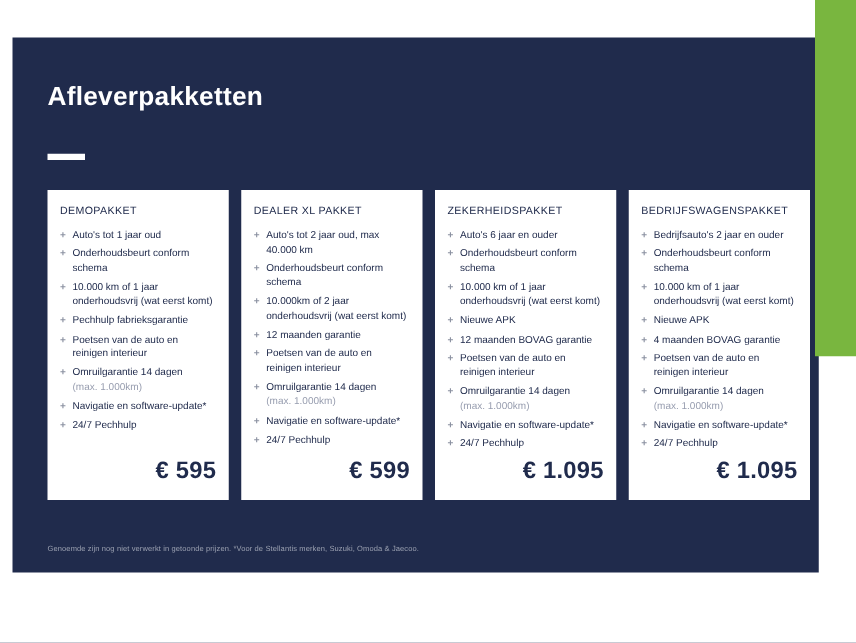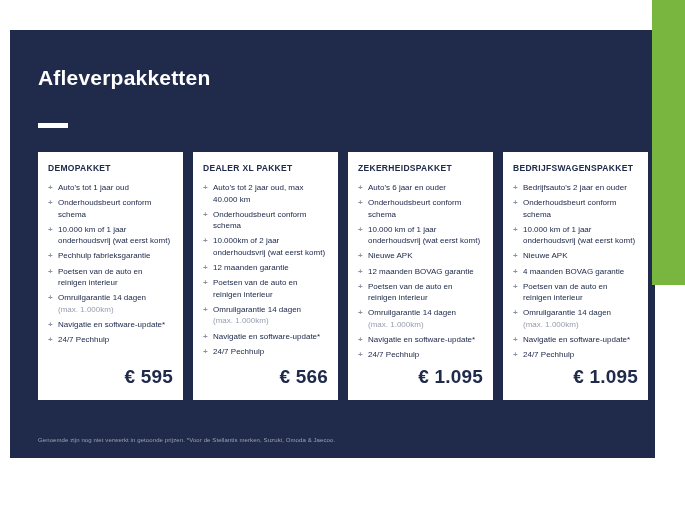--- a/index.html
+++ b/index.html
@@ -27,21 +27,21 @@
   }
   .packages-row {
     position:absolute; left:28px; top:122px; width:610px; height:248px;
     display:flex; gap:10px;
   }
   .card {
     flex:1; background:#ffffff; padding:11px 10px 12px 10px;
     display:flex; flex-direction:column; box-sizing:border-box;
   }
   .card-title {
-    color:#202b4c; font-size:8.5px; font-weight:bold;
+    color:#202b4c; font-size:8.5px; font-weight:normal;
     letter-spacing:.3px; margin-bottom:9px;
   }
   ul.items { list-style:none; margin:0; padding:0; }
   ul.items li {
     display:flex; gap:4px; margin-bottom:3.5px;
     font-size:8px; line-height:1.45; color:#202b4c;
   }
   .plus { color:#8b91a1; font-weight:bold; flex:none; width:6px; }
   .item-text { flex:1; }
   .note { display:block; color:#979daf; }
@@ -130,21 +130,21 @@
             </li>
             <li>
               <span class="plus">+</span>
               <span class="item-text">Navigatie en software-update*</span>
             </li>
             <li>
               <span class="plus">+</span>
               <span class="item-text">24/7 Pechhulp</span>
             </li>
           </ul>
-          <div class="price">€ 566</div>
+          <div class="price">€ 599</div>
         </div>
         <div class="card">
           <div class="card-title">ZEKERHEIDSPAKKET</div>
           <ul class="items">
             <li>
               <span class="plus">+</span>
               <span class="item-text">Auto's 6 jaar en ouder</span>
             </li>
             <li>
               <span class="plus">+</span>

